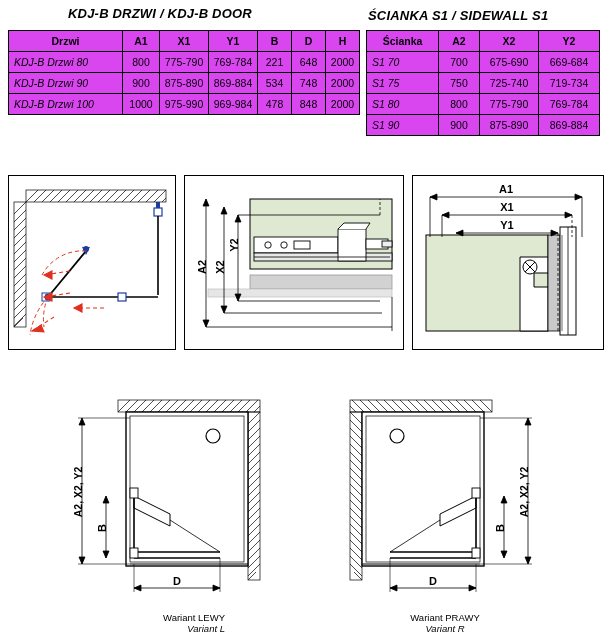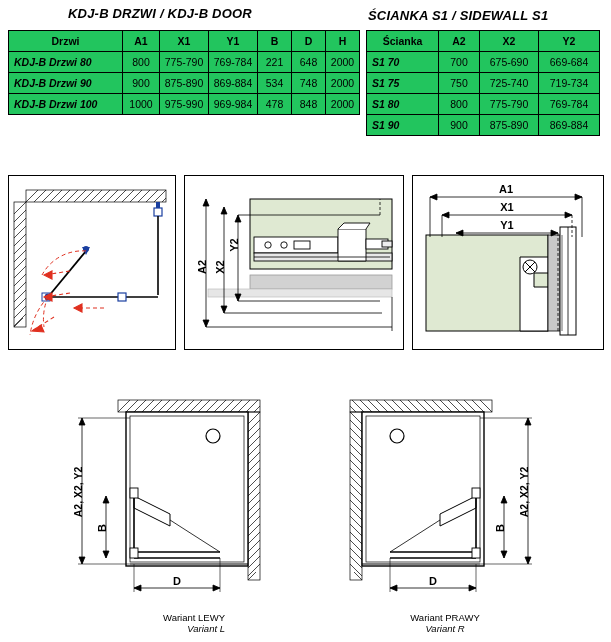--- a/index.html
+++ b/index.html
@@ -23,24 +23,24 @@
   #title-right{position:absolute;left:368px;top:8px;}
 
   
   table{border-collapse:collapse;}
   table td,table th{
     border:1px solid #000;
     font-size:10.5px;
     text-align:center;
     padding:0;
     height:20px;
-    background:#22c55e;
+    background:#d946ef;
   }
   .hdr td{font-weight:bold;font-size:10.5px;}
-  .rowlabel{font-weight:bold;font-style:italic;text-align:left;padding-left:5px !important;font-size:10.5px;}
+  .rowlabel{font-weight:normal;font-style:italic;text-align:left;padding-left:5px !important;font-size:10.5px;}
 
   #tbl-door{position:absolute;left:8px;top:30px;}
   #tbl-door td.c0{width:108px;}
   #tbl-door td.c1{width:36px;}
   #tbl-door td.c2{width:48px;}
   #tbl-door td.c3{width:48px;}
   #tbl-door td.c4{width:33px;}
   #tbl-door td.c5{width:33px;}
   #tbl-door td.c6{width:33px;}
 

